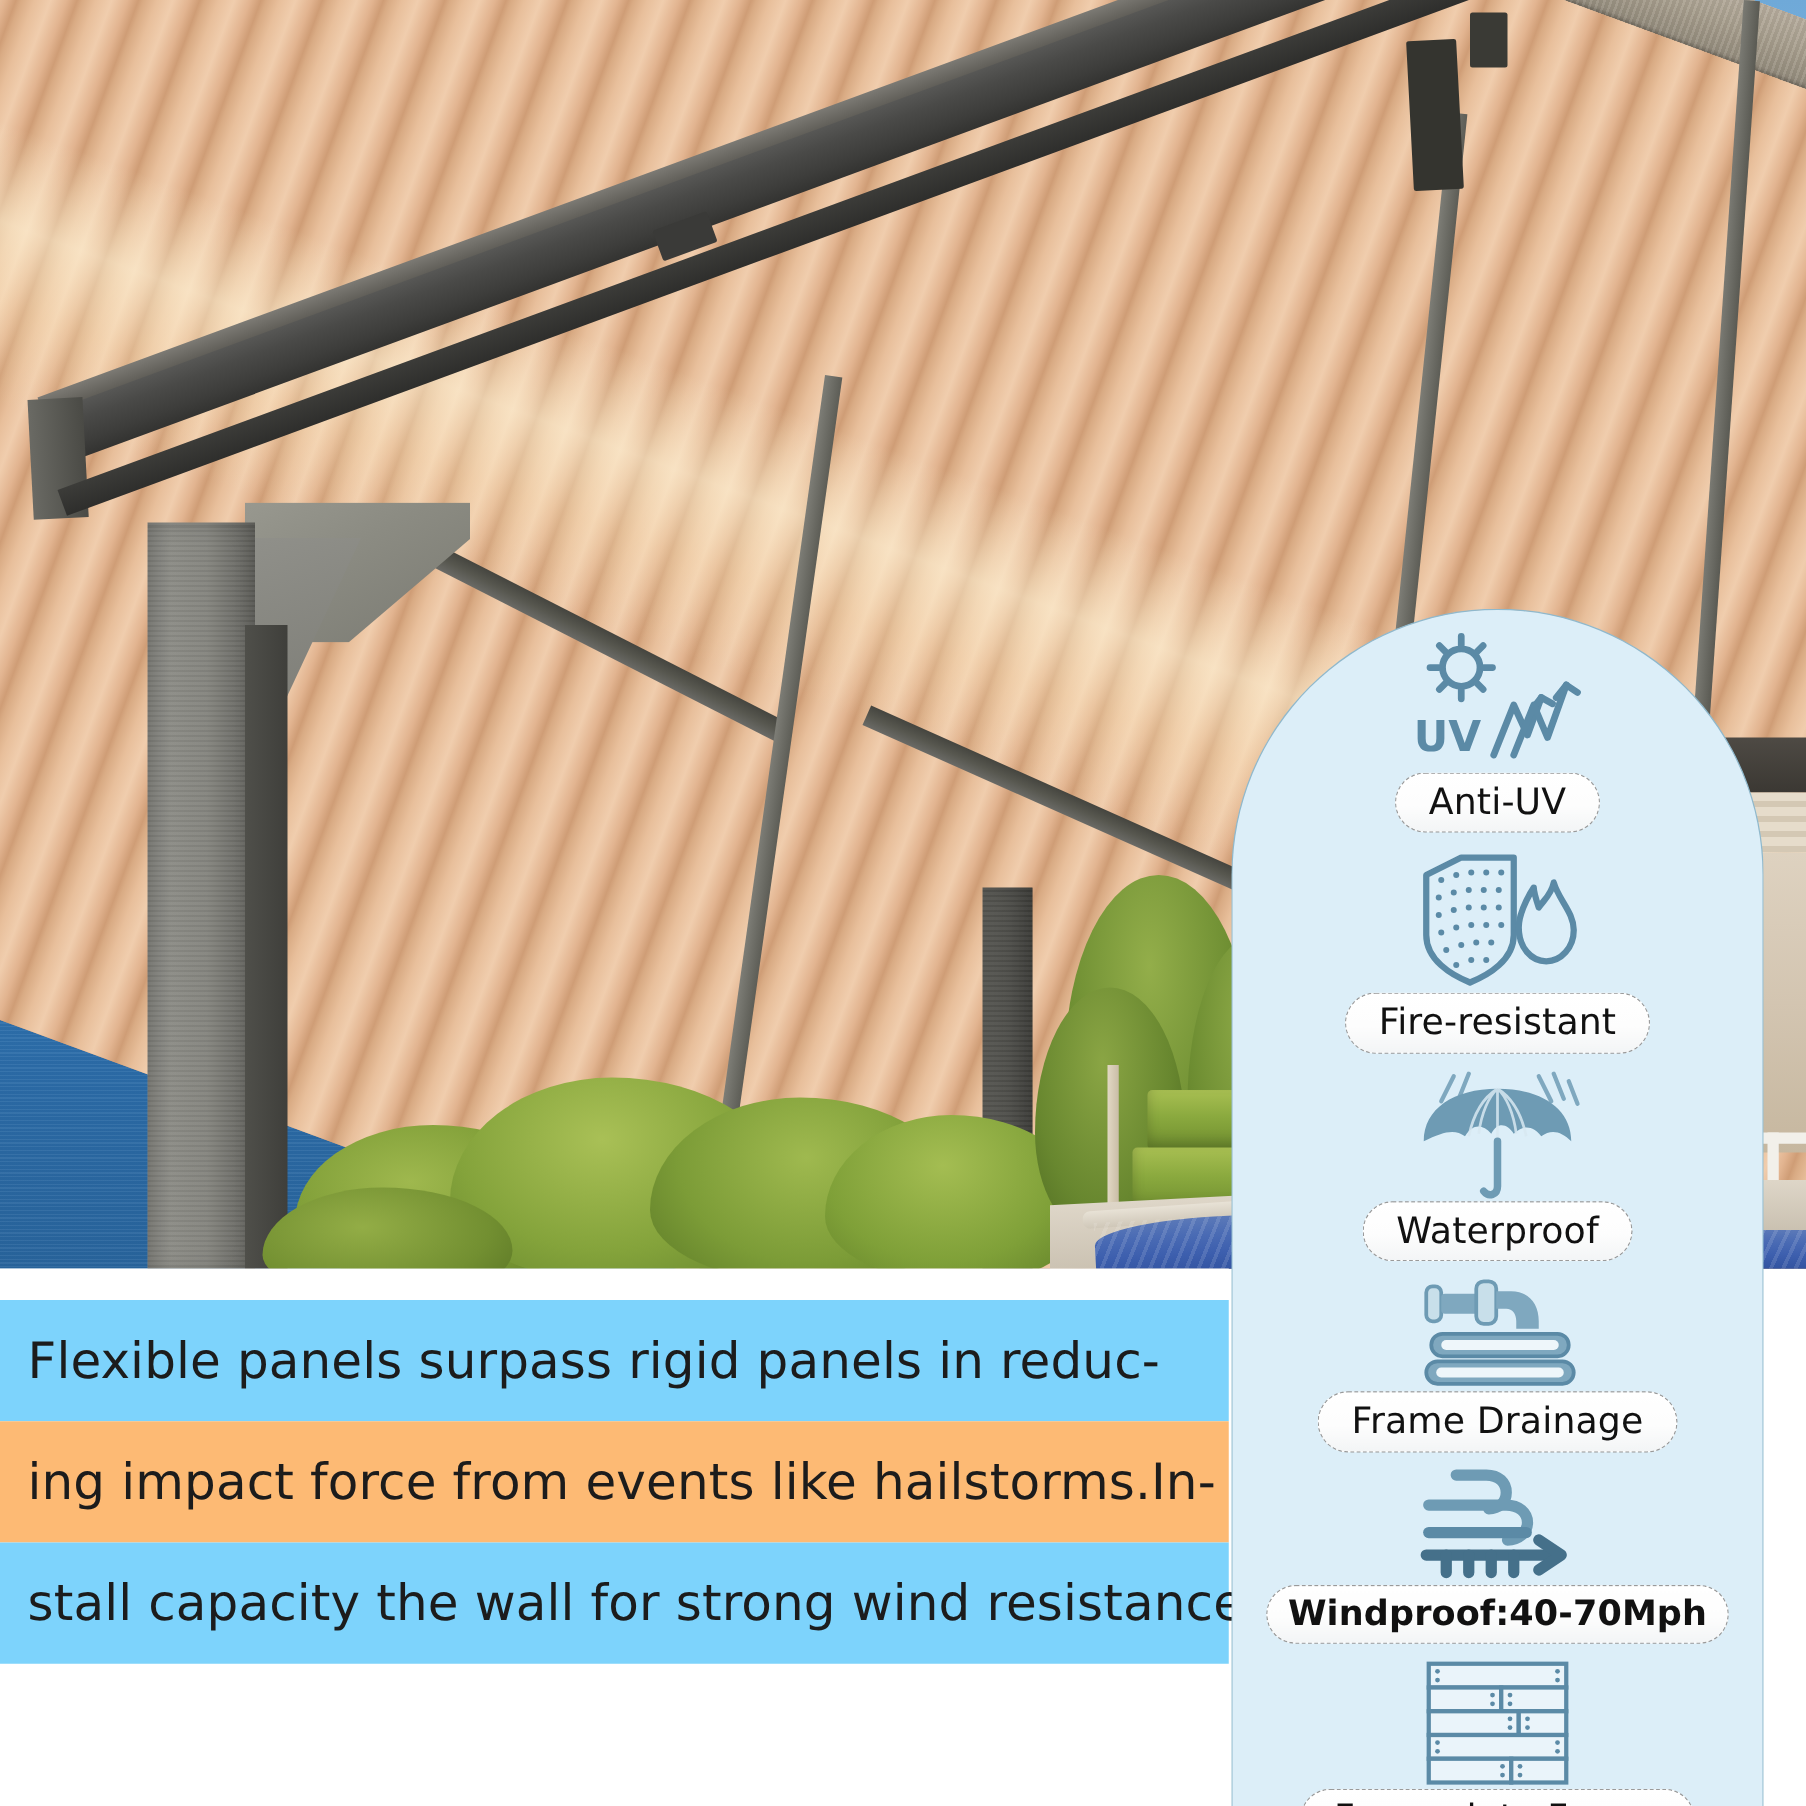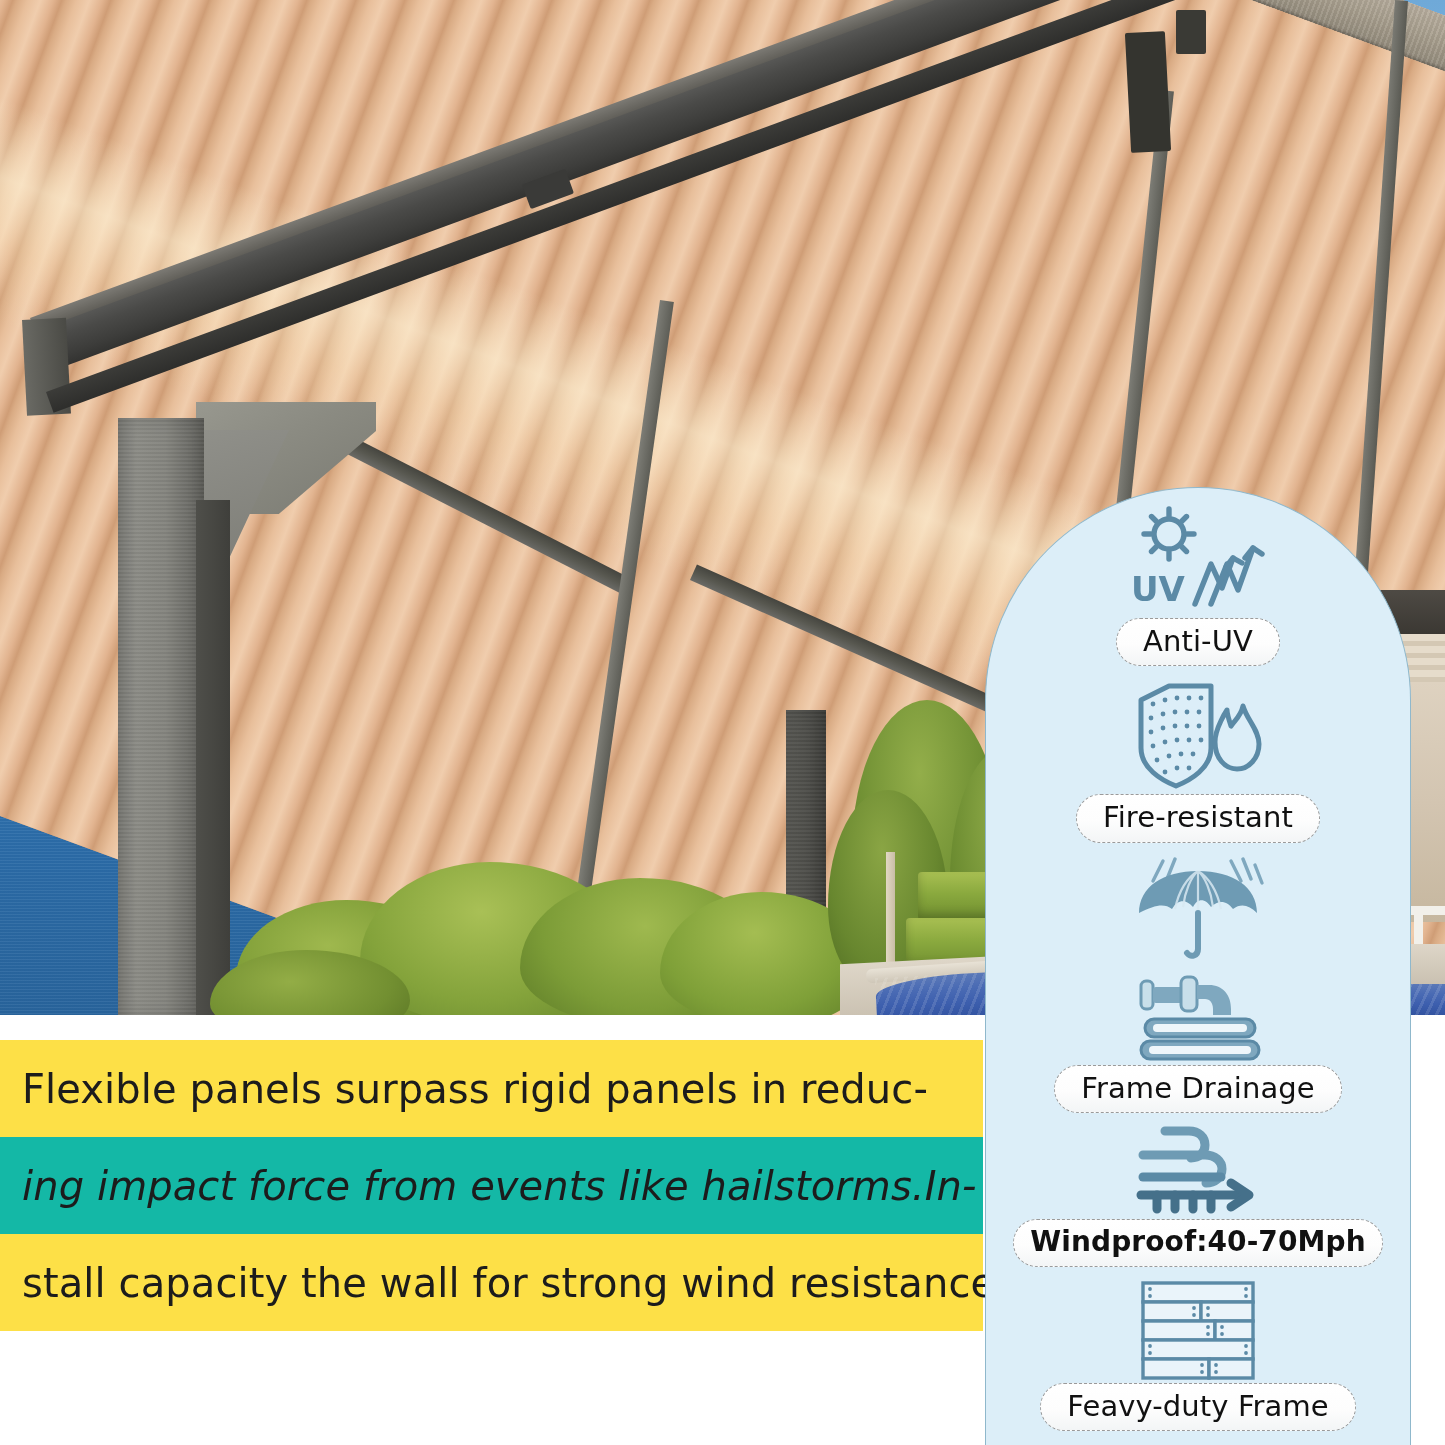--- a/index.html
+++ b/index.html
@@ -243,22 +243,22 @@
     align-items: center;
     padding-left: 22px;
     box-sizing: border-box;
     font-size: 40px;
     font-weight: 400;
     color: #1c1c1c;
     letter-spacing: .1px;
     white-space: nowrap;
     font-family: "DejaVu Sans", sans-serif;
   }
-  .text-line.tint { background: #fde047; }
-  .text-line.plain { background: #14b8a6; font-style: italic; }
+  .text-line.tint { background: #7dd3fc; }
+  .text-line.plain { background: #fdba74; }
   .text-gap { height: 25px; background: #ffffff; }
 
   
   #feature-panel {
     position: absolute;
     left: 985px;
     top: 487px;
     width: 426px;
     height: 958px;
     background: #dceef8;
@@ -463,20 +463,21 @@
               <path d="M132 8 L139 26"></path>
           </g>
           <path d="M16 56 C16 30 40 14 75 14 C110 14 134 30 134 56
                    C126 48 118 46 110 52 C104 44 96 42 88 50
                    C83 42 75 40 70 50 C63 42 55 42 49 52 C41 46 32 48 16 56 Z" fill="#6e9bb4"></path>
           <path d="M75 14 L75 56 M75 14 C62 22 55 38 52 52 M75 14 C88 22 95 38 98 52
                    M75 14 C68 20 62 34 60 50 M75 14 C82 20 88 34 90 50" stroke="#d7e8f1" stroke-width="2.2" fill="none" opacity=".85"></path>
           <path d="M75 56 L75 92 C75 99 68 101 64 96" stroke="#6e9bb4" stroke-width="6" stroke-linecap="round" fill="none"></path>
         </svg>
       </div>
+      <div class="pill">Waterproof</div>
     </div>
 
     <div class="feature" style="margin-top:12px;">
       <div class="feature-icon">
         <svg class="ico" width="150" height="92" viewBox="0 0 150 92" fill="none">
           <g fill="#7fa8bf">
             <rect x="18" y="8" width="12" height="28" rx="5" stroke="#6e9bb4" stroke-width="3" fill="#c8dfea"></rect>
             <rect x="30" y="14" width="30" height="16" rx="3"></rect>
             <rect x="58" y="4" width="16" height="34" rx="6" stroke="#6e9bb4" stroke-width="3" fill="#c8dfea"></rect>
             <path d="M74 12 h12 c14 0 22 10 22 24 v6 h-18 v-6 c0-6-3-10-8-10 h-8 z"></path>

